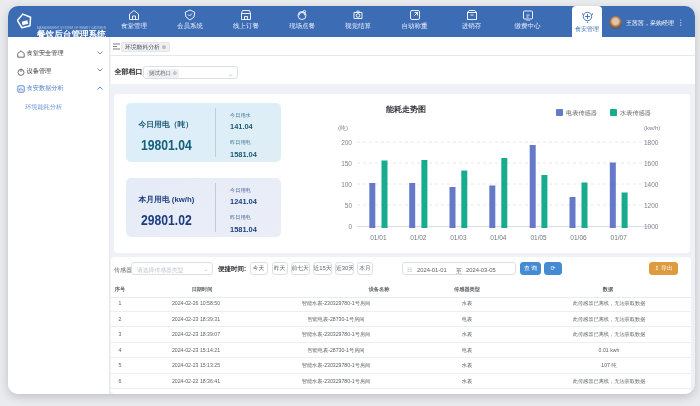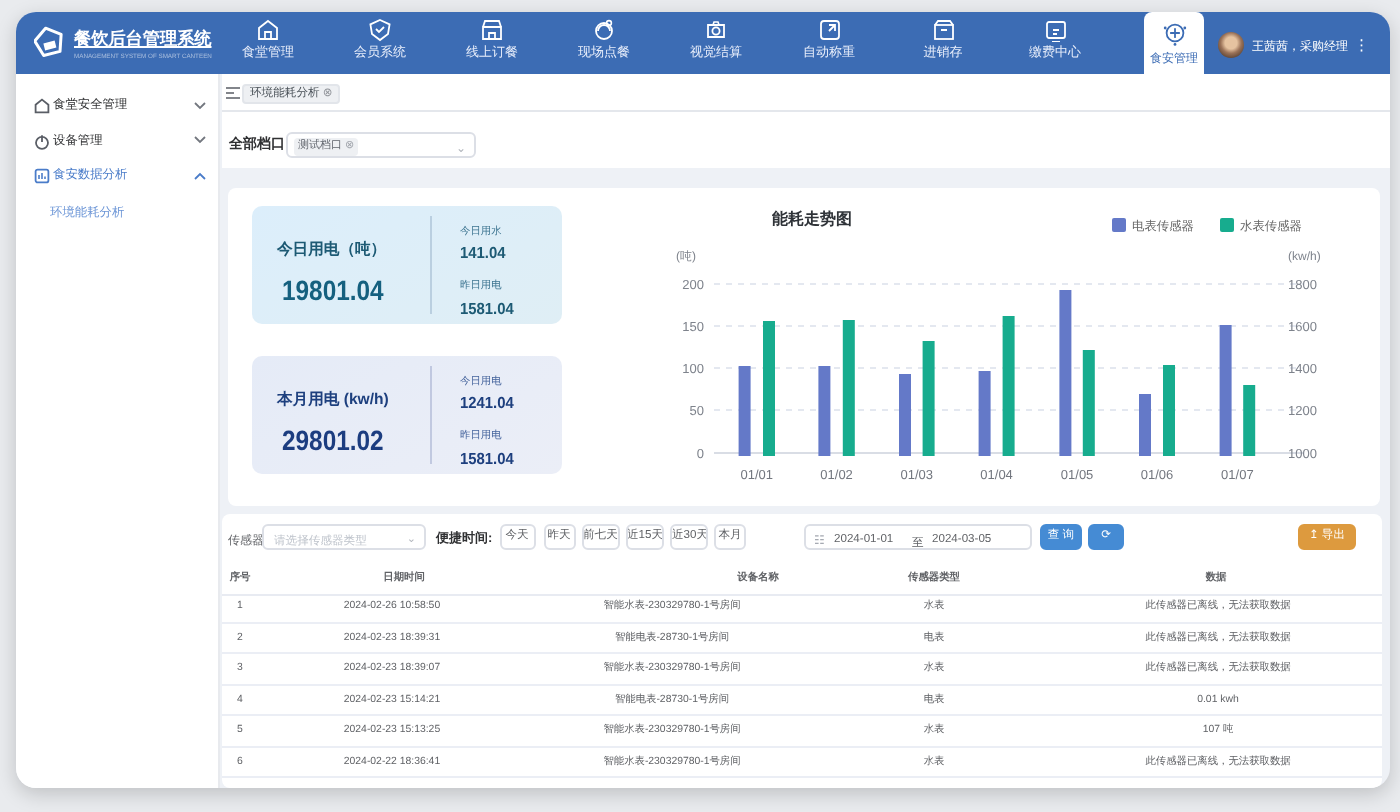--- a/index.html
+++ b/index.html
@@ -48,21 +48,21 @@
 </head>
 <body>
 <div id="app">
 
   <div id="hdr"></div>
 
   <svg class="abs" style="left:9px;top:7px" width="15" height="16" viewBox="0 0 15 16">
     <path d="M7.5 .9 L14.3 5.8 L11.7 13.9 L3.3 13.9 L.7 5.8 Z" fill="none" stroke="#fff" stroke-width="1.5" stroke-linejoin="round" transform="rotate(-14 7.5 8)"></path>
     <rect x="4.6" y="8" width="5.8" height="3.6" fill="#fff" transform="rotate(-14 7.5 8)"></rect>
   </svg>
-  <div class="abs" style="left:29px;top:8px;color:#fff;font-size:8.6px;font-weight:bold;text-decoration:underline;">餐饮后台管理系统</div>
+  <div class="abs" style="left:29px;top:23px;color:#fff;font-size:8.6px;font-weight:bold;">餐饮后台管理系统</div>
   <div class="abs" style="left:29px;top:20px;color:rgba(255,255,255,.55);font-size:3.3px;transform:scale(.95);transform-origin:0 0;white-space:nowrap;">MANAGEMENT SYSTEM OF SMART CANTEEN</div>
 
   <div id="side"></div>
   <div class="sitem" style="top:38px;">
     <span class="ic"><svg width="8" height="8" viewBox="0 0 8 8">
           <path d="M4 .8 7.2 3.4 7.2 7.2 .8 7.2 .8 3.4Z" fill="none" stroke="#5a5e66" stroke-width=".9"></path>
         </svg></span>
     <span class="tx">食堂安全管理</span>
       <span class="ch">
         <svg width="6" height="4" viewBox="0 0 6 4">

